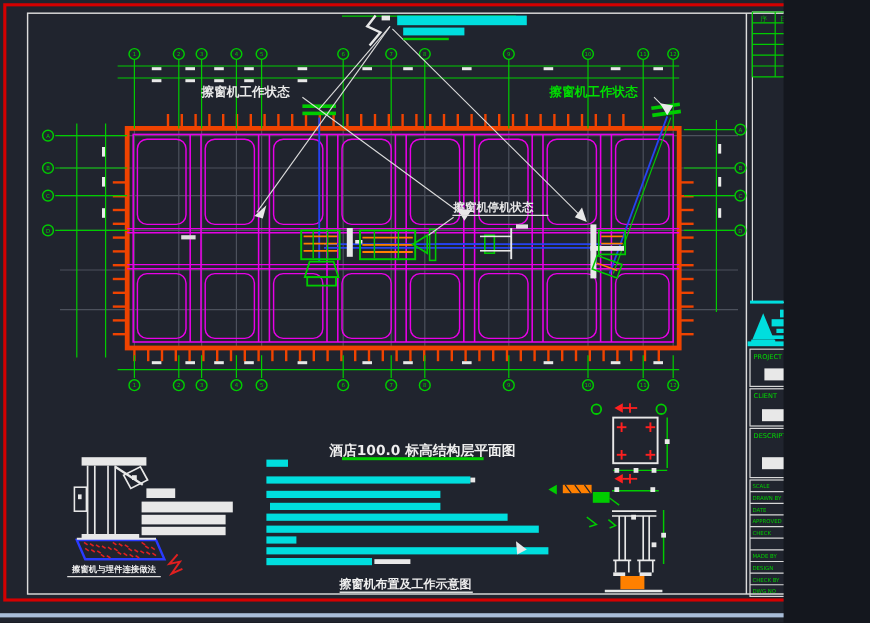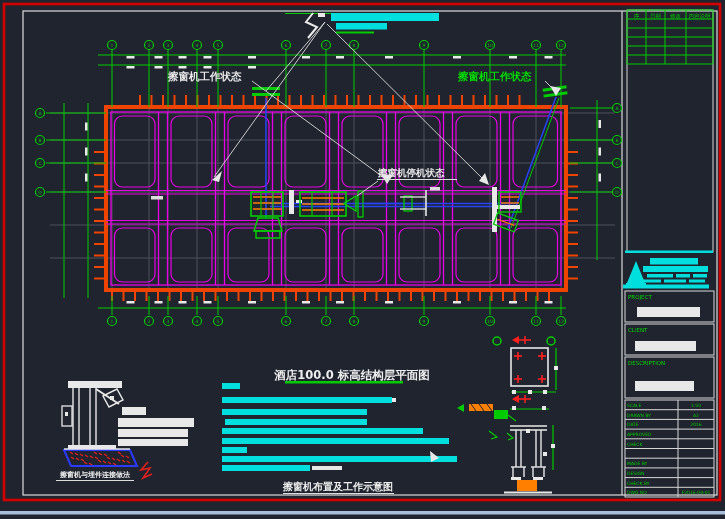--- a/index.html
+++ b/index.html
@@ -1,17 +1,17 @@
 <!DOCTYPE html>
 <html><head>
 <meta charset="utf-8">
 <style>
   html,body{margin:0;padding:0;background:#14171e;}
-  #sheet{position:relative;width:725px;height:519px;background:#20242e;overflow:hidden;
-         font-family:"DejaVu Sans",sans-serif;}
+  #sheet{position:relative;width:637px;height:519px;background:#20242e;overflow:hidden;
+         font-family:"DejaVu Sans",sans-serif;padding-left:16px;}
   svg{position:absolute;left:0;top:0;}
   text{font-family:"DejaVu Sans",sans-serif;}
 </style>
 </head>
 <body>
 
 <div id="sheet">
 <svg id="cad" width="725" height="519" viewBox="0 0 725 519">
 
   <g>

